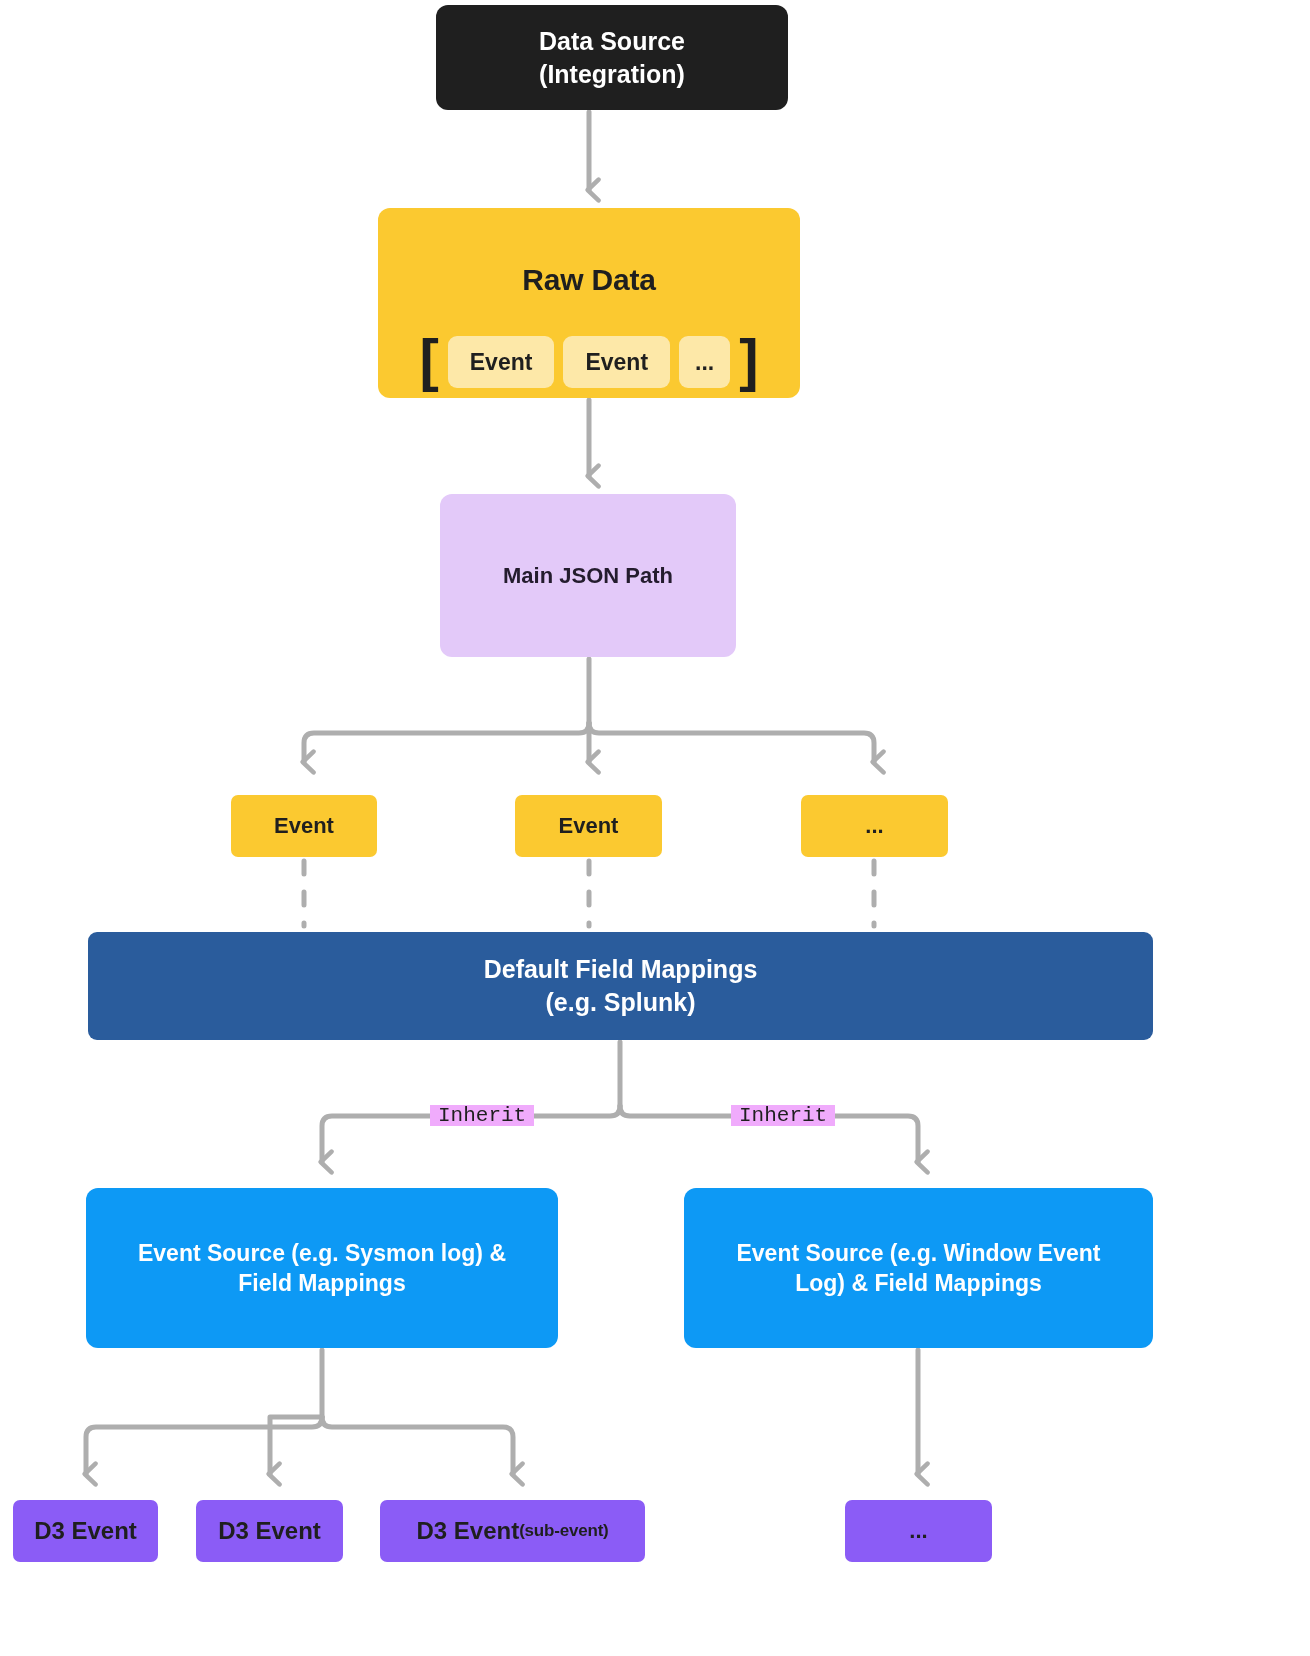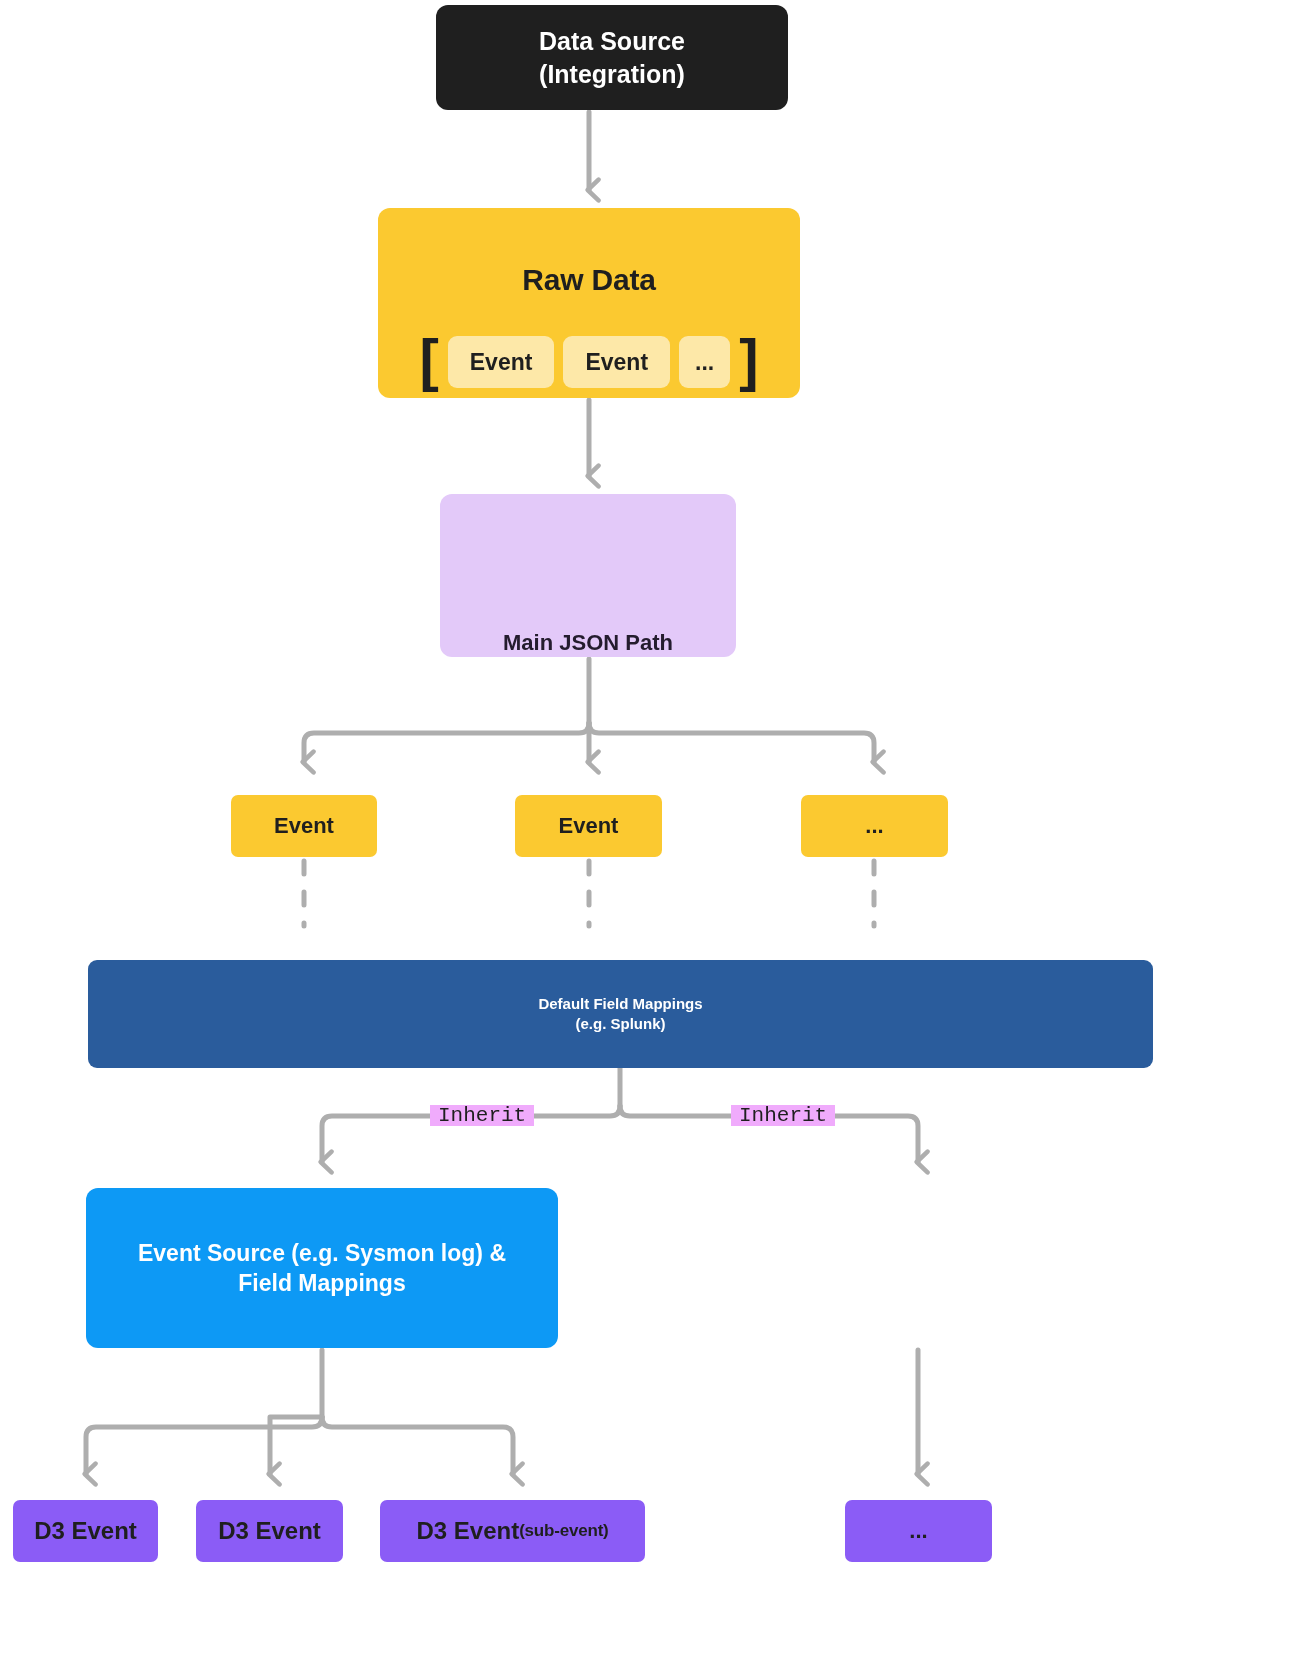--- a/index.html
+++ b/index.html
@@ -98,21 +98,20 @@
   .n-jsonpath {
     left: 440px;
     top: 494px;
     width: 296px;
     height: 163px;
     background: #E3C9F9;
     color: #241c2e;
     border-radius: 12px;
     font-size: 22px;
     font-weight: bold;
-    align-items: flex-end;
   }
 
   
   .n-ev {
     top: 795px;
     height: 62px;
     background: #FBC930;
     color: #1f1f1f;
     border-radius: 7px;
     font-size: 22px;
@@ -124,24 +123,23 @@
 
   
   .n-default {
     left: 88px;
     top: 932px;
     width: 1065px;
     height: 108px;
     background: #2A5C9C;
     color: #ffffff;
     border-radius: 9px;
-    font-size: 15px;
-    font-weight: bold;
-    flex-direction: column;
-    margin-top: 28px;
+    font-size: 25px;
+    font-weight: bold;
+    flex-direction: column;
   }
 
   
   .n-src {
     top: 1188px;
     height: 160px;
     background: #0D99F5;
     color: #ffffff;
     border-radius: 12px;
     font-size: 23px;
@@ -259,20 +257,24 @@
     <span>(e.g. Splunk)</span>
   </div>
 
   <span class="edge-label lbl-inherit-left">Inherit</span>
   <span class="edge-label lbl-inherit-right">Inherit</span>
 
   <div class="node n-src n-src-left">
     <span>Event Source (e.g. Sysmon log) &amp;</span>
     <span>Field Mappings</span>
   </div>
+  <div class="node n-src n-src-right">
+    <span>Event Source (e.g. Window Event</span>
+    <span>Log) &amp; Field Mappings</span>
+  </div>
 
   <div class="node n-d3 n-d3-1">
     <span>D3 Event</span>
   </div>
   <div class="node n-d3 n-d3-2">
     <span>D3 Event</span>
   </div>
   <div class="node n-d3 n-d3-3">
     <span>D3 Event</span>
       <span class="subevent">(sub-event)</span>

